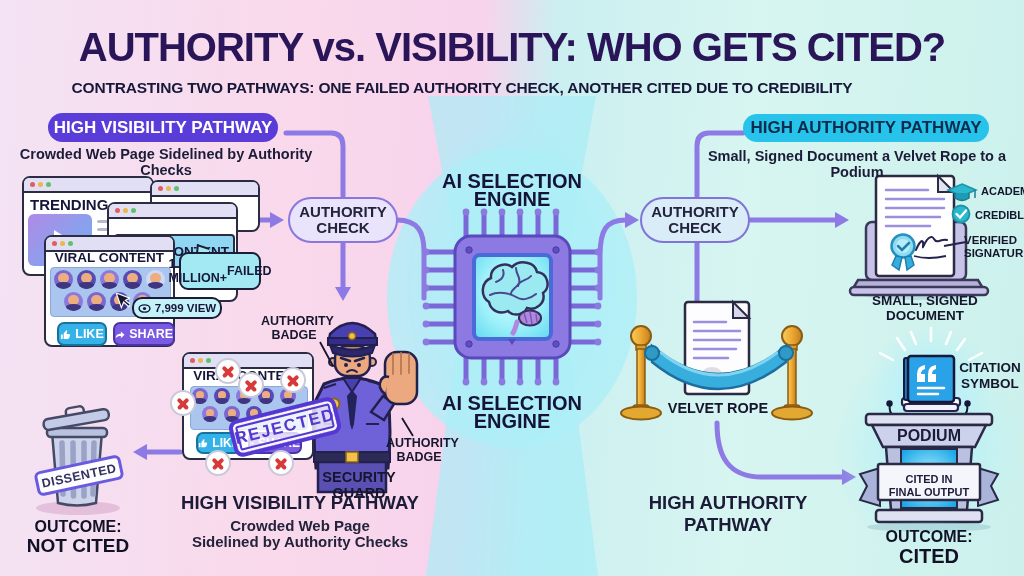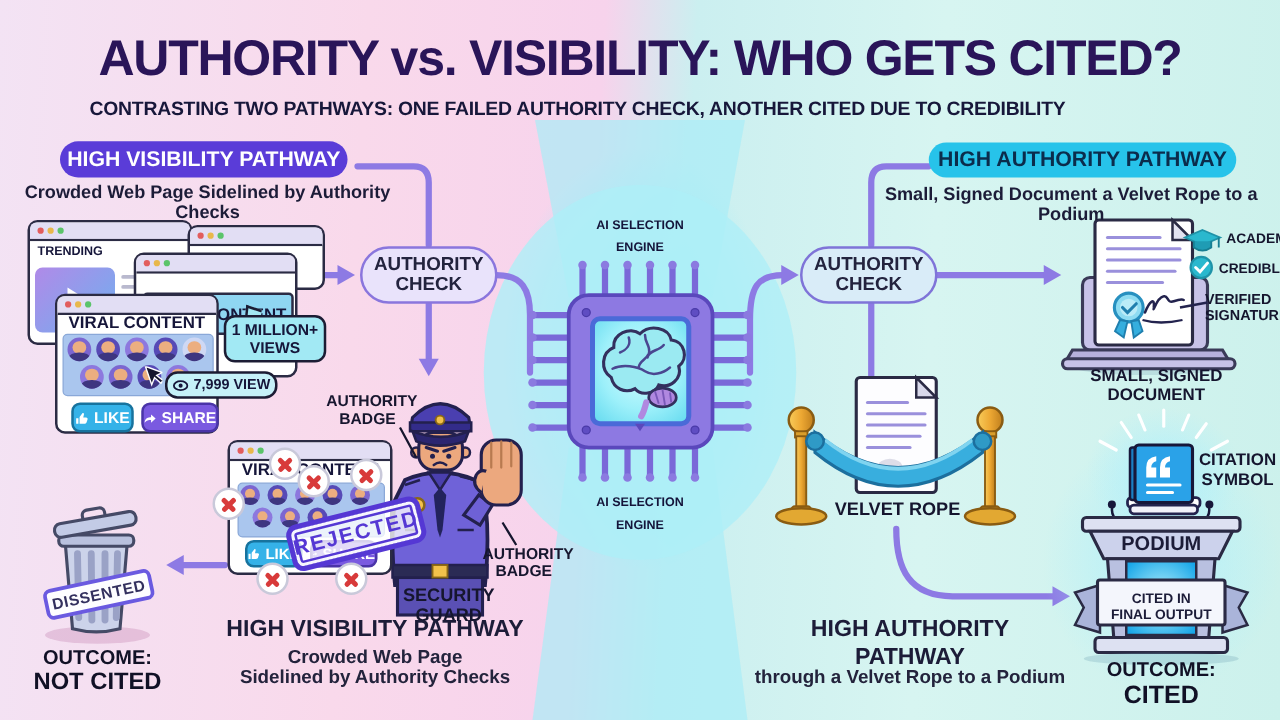--- a/index.html
+++ b/index.html
@@ -37,42 +37,42 @@
   .av-panel{position:absolute;background:#aac6ee;border:1.5px solid #8aa8d8;border-radius:4px;}
   .av{position:absolute;border-radius:50%;overflow:hidden;background:#7c66d0;}
   .av::before{content:'';position:absolute;width:55%;height:52%;left:23%;top:16%;background:#ecae80;border-radius:50%;}
   .av::after{content:'';position:absolute;width:86%;height:46%;left:7%;top:64%;background:#3e3680;border-radius:50% 50% 0 0;}
   .av-b{background:#574ab6;}.av-c{background:#8d78de;}.av-d{background:#cfd8f4;}
 
   .btn{position:absolute;border-radius:7px;color:#fff;font-weight:bold;display:flex;align-items:center;justify-content:center;gap:4px;box-sizing:border-box;}
   .btn-like{background:#35b2e8;border:2px solid #17739e;}
   .btn-share{background:#7a5ae0;border:2px solid #4a34a8;}
 
-  .bubble{left:179px;top:252px;width:78px;height:34px;background:#a2e9f4;border:2.5px solid #1c1c34;border-radius:9px;font-size:12.5px;line-height:14px;font-weight:bold;color:#16163a;display:flex;align-items:center;justify-content:center;flex-direction:column;}
+  .bubble{left:179px;top:252px;width:78px;height:34px;background:#a2e9f4;border:2.5px solid #1c1c34;border-radius:9px;font-size:12.5px;line-height:14px;font-weight:bold;color:#16163a;display:flex;align-items:center;justify-content:center;}
   .bubble-tail{left:196px;top:246px;width:11px;height:11px;background:#a2e9f4;border-left:2.5px solid #1c1c34;border-top:2.5px solid #1c1c34;transform:rotate(18deg) skew(12deg);}
   .count-pill{left:132px;top:297px;width:86px;height:18px;background:#c5f1f8;border:2px solid #1c1c34;border-radius:10px;font-size:11.5px;font-weight:bold;color:#16163a;display:flex;align-items:center;justify-content:center;gap:4px;}
 
   .oval{position:absolute;width:110px;height:46px;border-radius:24px;display:flex;flex-direction:column;align-items:center;justify-content:center;font-size:15px;line-height:16px;font-weight:bold;color:#23233e;box-sizing:border-box;}
   .oval-l{left:288px;top:197px;background:#e9e3fb;border:2.5px solid #8a76dd;}
   .oval-r{left:640px;top:197px;background:#d9ecf8;border:2.5px solid #7f74d8;}
 
   .small-label{font-size:12.5px;line-height:14px;font-weight:bold;color:#16162e;}
   .xmark{position:absolute;width:26px;height:26px;background:#fff;border:2px solid #c9c9da;border-radius:50%;box-sizing:border-box;}
   .xmark::before,.xmark::after{content:'';position:absolute;left:4px;top:9.5px;width:14px;height:3.5px;background:#d83a3a;border-radius:2px;}
   .xmark::before{transform:rotate(45deg);}
   .xmark::after{transform:rotate(-45deg);}
 
   .stamp{left:230px;top:408px;width:110px;height:38px;transform:rotate(-14deg);border:4px solid #5538d4;border-radius:9px;background:rgba(255,255,255,0.78);box-shadow:inset 0 0 0 2.5px rgba(255,255,255,.95), inset 0 0 0 4.5px #5538d4;display:flex;align-items:center;justify-content:center;font-size:17px;font-weight:bold;letter-spacing:1.5px;color:#5538d4;box-sizing:border-box;}
   .dissent{left:35px;top:463px;width:88px;height:25px;transform:rotate(-12deg);background:#fdfdff;border:3px solid #6a5ae0;border-radius:6px;display:flex;align-items:center;justify-content:center;font-size:12.5px;font-weight:bold;color:#33305e;letter-spacing:.5px;box-sizing:border-box;}
 
   .outcome-1{font-size:16px;font-weight:bold;color:#111126;}
   .outcome-2{font-size:19px;font-weight:bold;color:#111126;}
   .footer-title{font-size:18.5px;font-weight:bold;color:#1c1c38;}
   .footer-line{font-size:15px;font-weight:bold;color:#23233c;}
-  .engine-label{font-size:10px;line-height:18px;font-weight:bold;color:#14143a;}
+  .engine-label{font-size:20px;line-height:18px;font-weight:bold;color:#14143a;}
 
   .tag{font-size:11px;font-weight:bold;color:#15152e;}
   .banner-text{left:878px;top:468px;width:102px;font-size:11px;line-height:13px;font-weight:bold;color:#1c1c38;}
   .podium-text{left:883px;top:427px;width:92px;font-size:16px;font-weight:bold;color:#1c1c38;}
   .glow{left:385px;top:60px;width:255px;height:516px;z-index:0;background:radial-gradient(ellipse 55% 42% at 50% 44%,rgba(151,240,250,.95) 0%,rgba(151,240,250,.35) 60%,rgba(151,240,250,0) 78%);}
 </style>
 </head>
 <body>
 
 <div class="stage">
@@ -347,21 +347,21 @@
   <div class="abs pill pill-vis z2">HIGH VISIBILITY PATHWAY</div>
   <div class="abs ctr desc z2" style="left:6px;top:146px;width:320px;">Crowded Web Page Sidelined by Authority Checks</div>
 
   <div class="win z2" style="left:22px;top:176px;width:132px;height:100px;">
     <div class="win-head">
       <span class="dot dot-r"></span>
         <span class="dot dot-y"></span>
         <span class="dot dot-g"></span>
     </div>
   </div>
-  <div class="abs win-title z2" style="left:30px;top:196px;font-size:10px;">TRENDING</div>
+  <div class="abs win-title z2" style="left:30px;top:196px;font-size:15px;">TRENDING</div>
   <div class="abs thumb z2" style="left:28px;top:214px;width:64px;height:52px;">
     <div class="play" style="left:26px;top:16px;"></div>
   </div>
   <div class="abs tline z2" style="left:97px;top:220px;width:14px;"></div>
   <div class="abs tline z2" style="left:97px;top:228px;width:14px;"></div>
   <div class="abs tline z2" style="left:97px;top:236px;width:14px;"></div>
   <div class="abs tline z2" style="left:97px;top:244px;width:14px;"></div>
 
   <div class="win z2" style="left:150px;top:180px;width:110px;height:52px;">
     <div class="win-head">
@@ -408,21 +408,21 @@
   <div class="btn btn-share z2" style="left:113px;top:322px;width:62px;height:24px;font-size:12.5px;">
     <svg width="12" height="11" viewBox="0 0 14 12">
         <path d="M1,11 C1,6 5,5 8,5 L8,2 L13,6.5 L8,11 L8,8 C5,8 3,8.5 1,11 z" fill="#fff"></path>
       </svg>
     <span>SHARE</span>
   </div>
 
   <div class="abs bubble-tail z2"></div>
   <div class="abs bubble z2">
     <span>1 MILLION+</span>
-    <span>VIEWS</span>
+    <span>FAILED</span>
   </div>
   <div class="abs count-pill z2">
     <svg width="13" height="9" viewBox="0 0 14 10">
         <ellipse cx="7" cy="5" rx="6" ry="4" fill="none" stroke="#16163a" stroke-width="1.6"></ellipse>
         <circle cx="7" cy="5" r="1.8" fill="#16163a"></circle>
       </svg>
     <span>7,999 VIEW</span>
   </div>
   <svg class="abs z3" style="left:115px;top:293px;" width="15" height="17" viewBox="0 0 13 15">
     <path d="M1,0 L5.5,13 L7.5,8 L12,12 L13.5,10 L9,6.5 L13,4.5 z" fill="#16162e" stroke="#fff" stroke-width="1"></path>
@@ -523,15 +523,14 @@
   </div>
   <div class="abs ctr podium-text z2">PODIUM</div>
   <div class="abs ctr banner-text z2">
     <div style="padding-top:5px;">CITED IN</div>
     <div>FINAL OUTPUT</div>
   </div>
   <div class="abs ctr outcome-1 z2" style="left:869px;top:528px;width:120px;">OUTCOME:</div>
   <div class="abs ctr z2" style="left:869px;top:545px;width:120px;font-size:20px;font-weight:bold;color:#111126;">CITED</div>
 
   <div class="abs ctr footer-title z2" style="left:608px;top:492px;width:240px;">HIGH AUTHORITY PATHWAY</div>
-  <div class="abs ctr footer-line z2" style="left:598px;top:533px;width:260px;">through a Velvet Rope to a Podium</div>
 
 </div>
 
 </body></html>

